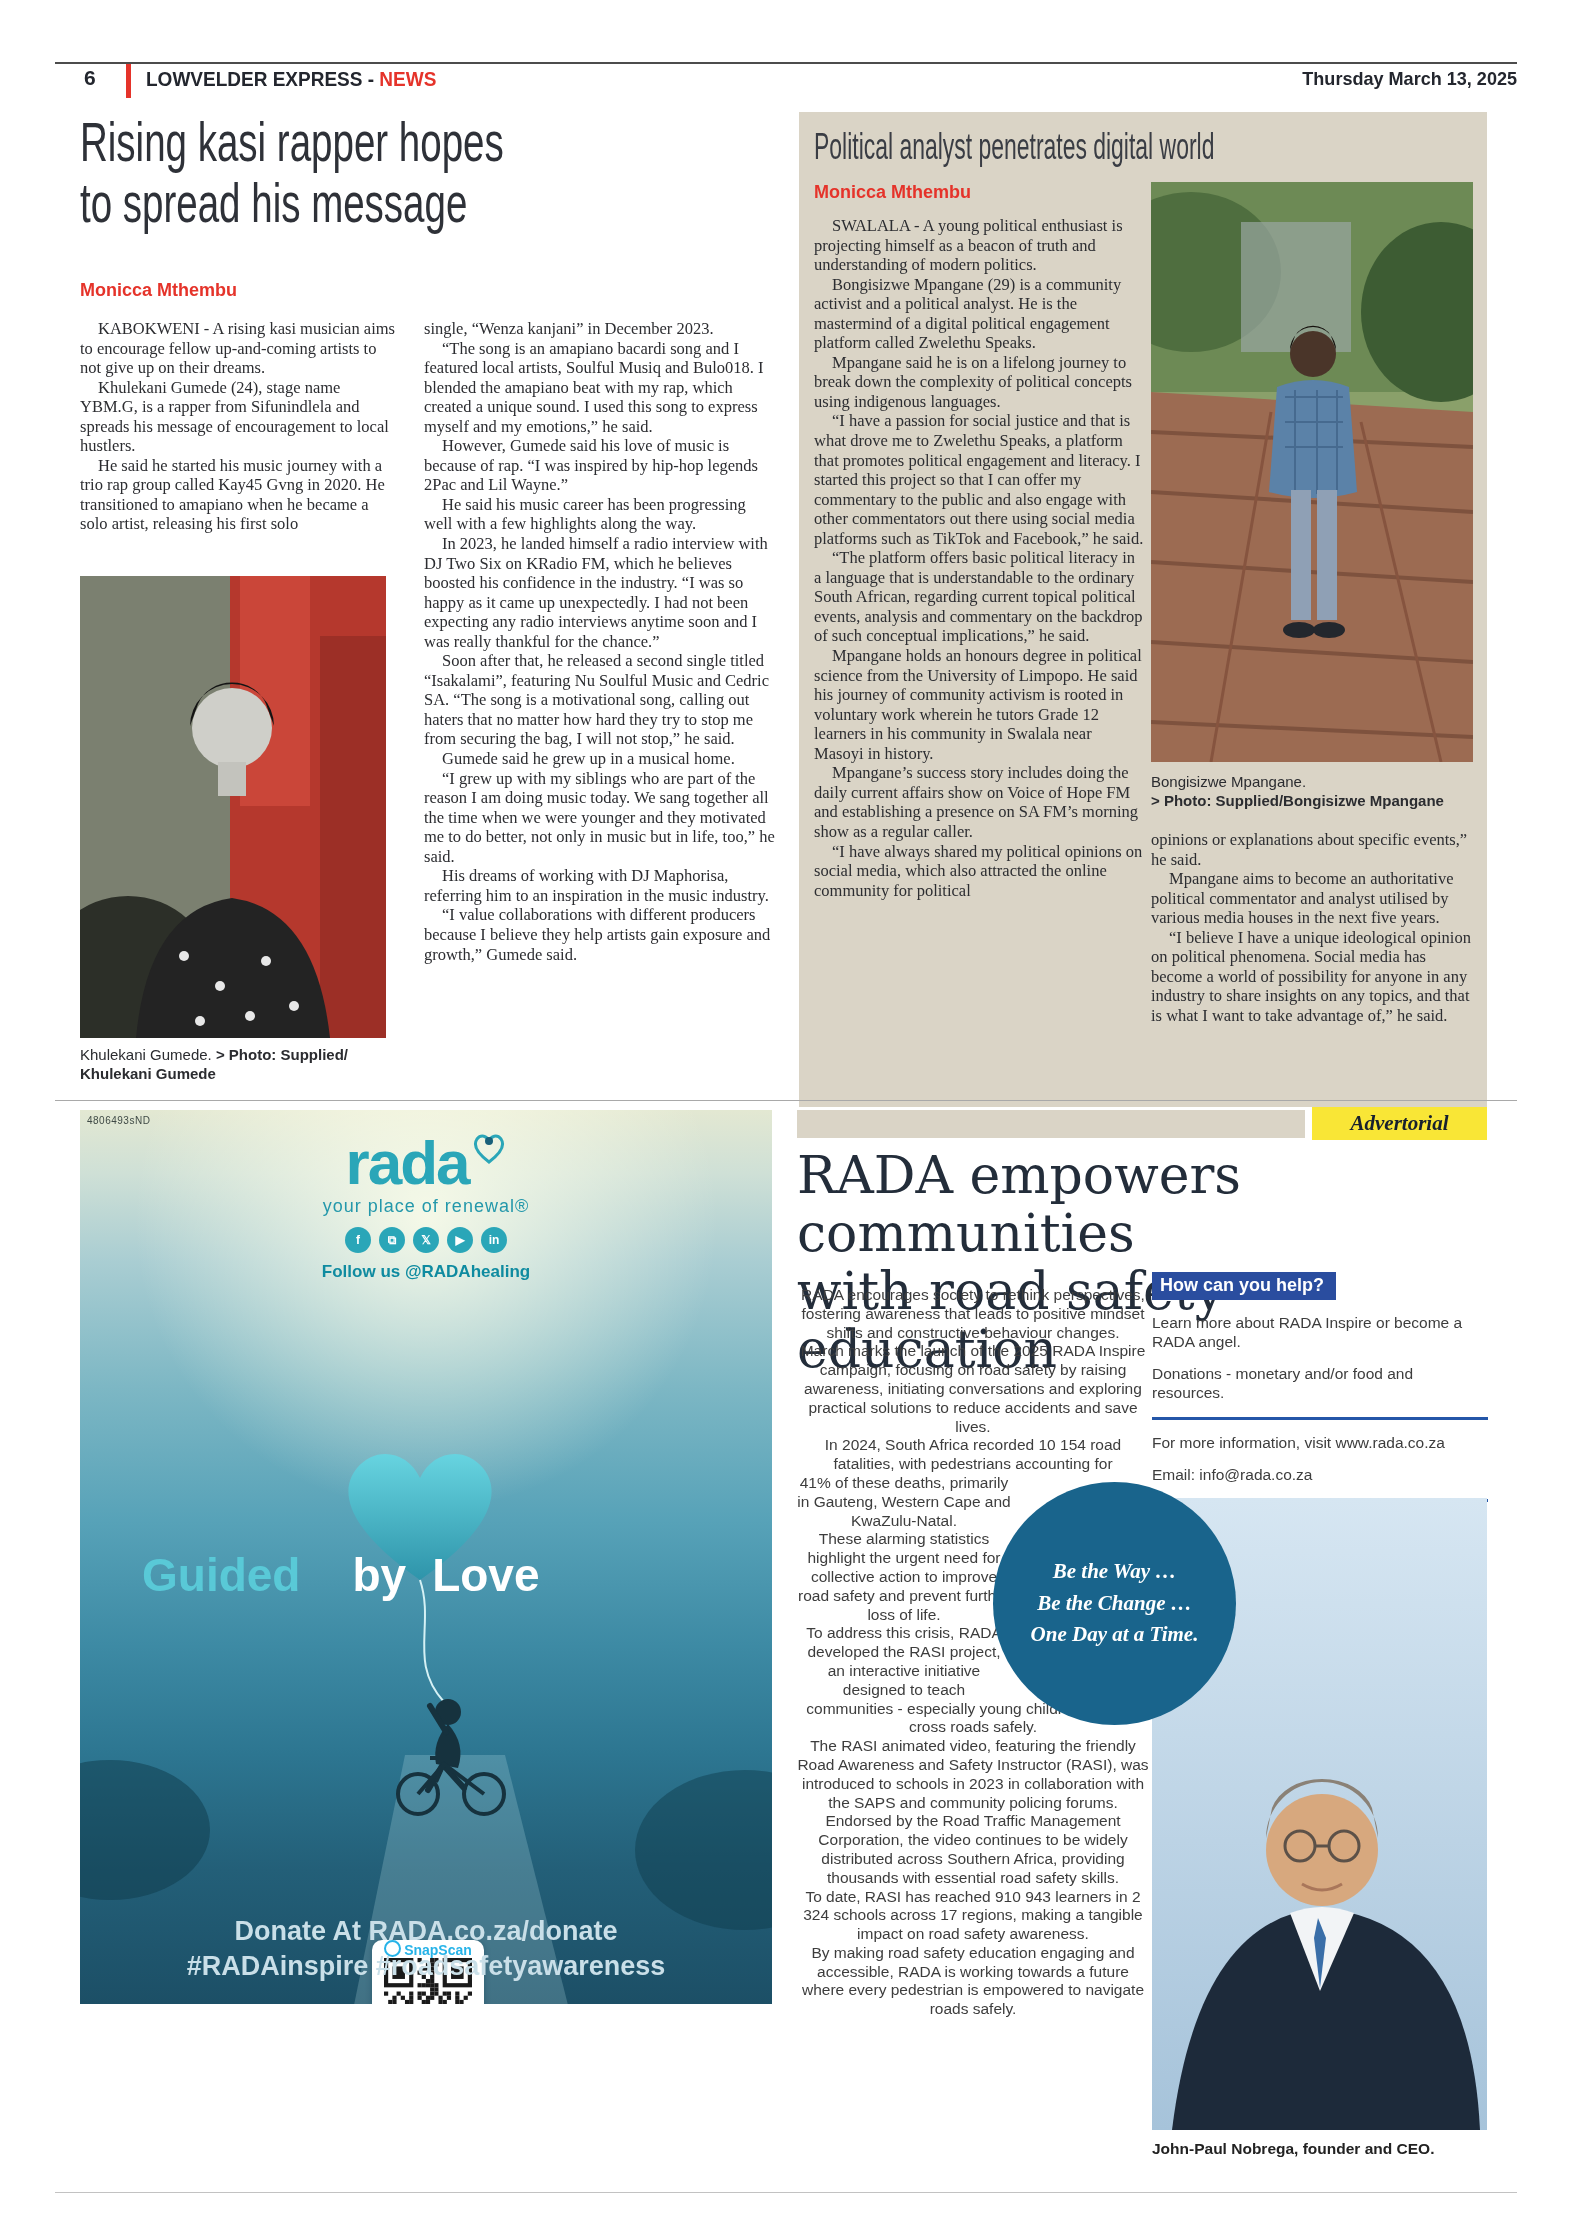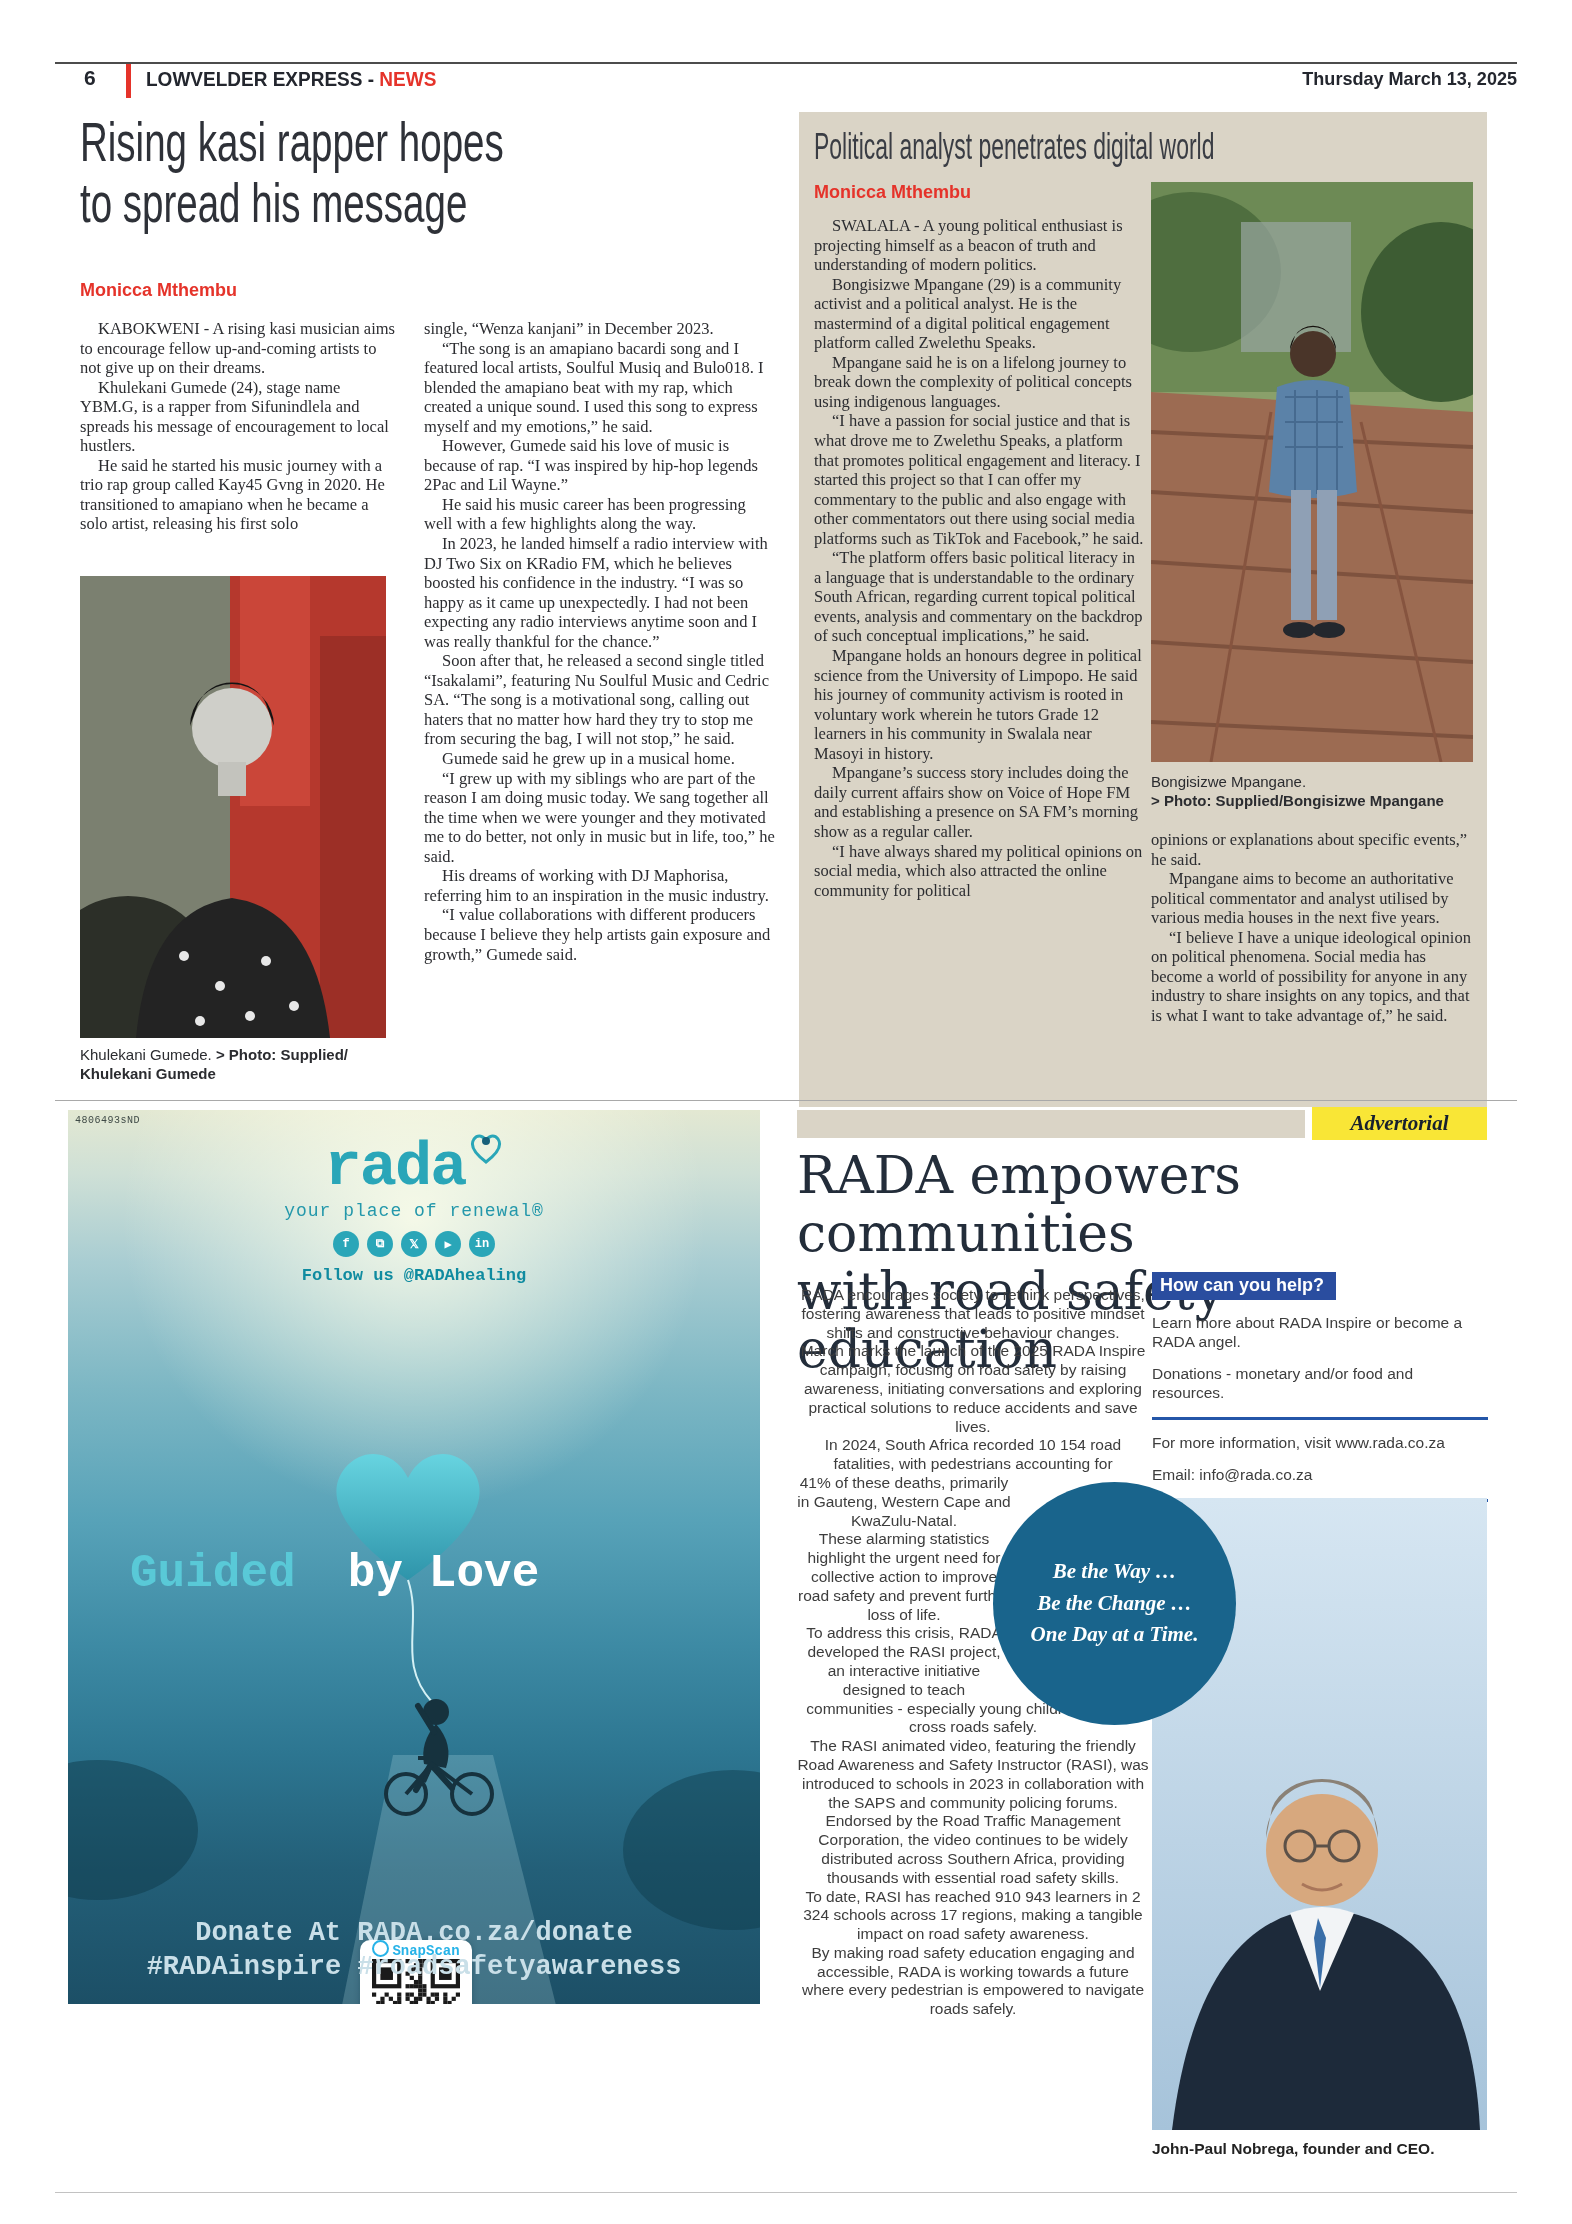--- a/index.html
+++ b/index.html
@@ -64,25 +64,25 @@
   .blue-rule{border:0;border-top:3px solid #2456a8;margin:15px 0 0 0;}
   .hashtag{margin-top:13px;font-weight:bold;font-size:16px;color:#222;}
   .adv-circle{left:993px;top:1482px;width:243px;height:243px;border-radius:50%;background:#19648c;
               display:flex;flex-direction:column;justify-content:center;text-align:center;z-index:5;
               font:italic bold 21px/1.5 "Liberation Serif",serif;color:#ffffff;}
   .adv-photo{left:1152px;top:1498px;width:335px;height:632px;overflow:hidden;background:#bcd4e6;}
   .adv-caption{left:1152px;top:2140px;width:335px;font-size:15.5px;font-weight:bold;color:#222;}
   .bottom-rule{left:55px;top:2192px;width:1462px;height:1px;background:#c2c2c2;}
 
   
-  .ad{left:68px;top:1110px;width:692px;height:894px;overflow:hidden;
+  .ad{left:80px;top:1110px;width:692px;height:894px;overflow:hidden;
       background:
         radial-gradient(circle at 50% 12%, rgba(255,255,235,.85), rgba(255,255,235,0) 34%),
         linear-gradient(180deg,#e3e8d2 0%,#cfe0d6 7%,#a9cdd2 17%,#7db7c4 31%,#57a2b8 46%,
-                        #3d8aa4 60%,#2d7691 72%,#235f78 85%,#1c4f66 100%); font-family: Liberation Mono, monospace;}
+                        #3d8aa4 60%,#2d7691 72%,#235f78 85%,#1c4f66 100%);}
   .ad-ref{position:absolute;left:7px;top:5px;font-size:10px;color:#3f4a46;letter-spacing:.5px;}
   .ad-logo-wrap{position:absolute;left:0;top:22px;width:100%;text-align:center;}
   .ad-logo{font-size:62px;font-weight:bold;color:#2aa6b8;letter-spacing:-2px;line-height:1;}
   .ad-heart-icon{display:inline-block;vertical-align:18px;margin-left:4px;}
   .ad-tagline{margin-top:2px;font-size:18px;color:#2498ab;letter-spacing:1px;}
   .ad-social{margin-top:10px;display:flex;justify-content:center;gap:8px;}
   .soc{width:26px;height:26px;border-radius:50%;background:#2aa6b8;color:#fff;font-size:12px;
        font-weight:bold;display:flex;align-items:center;justify-content:center;}
   .ad-follow{margin-top:9px;font-size:17px;font-weight:bold;color:#0f8ba0;}
   .gbl{position:absolute;left:62px;top:438px;font-size:46px;font-weight:bold;white-space:nowrap;}

